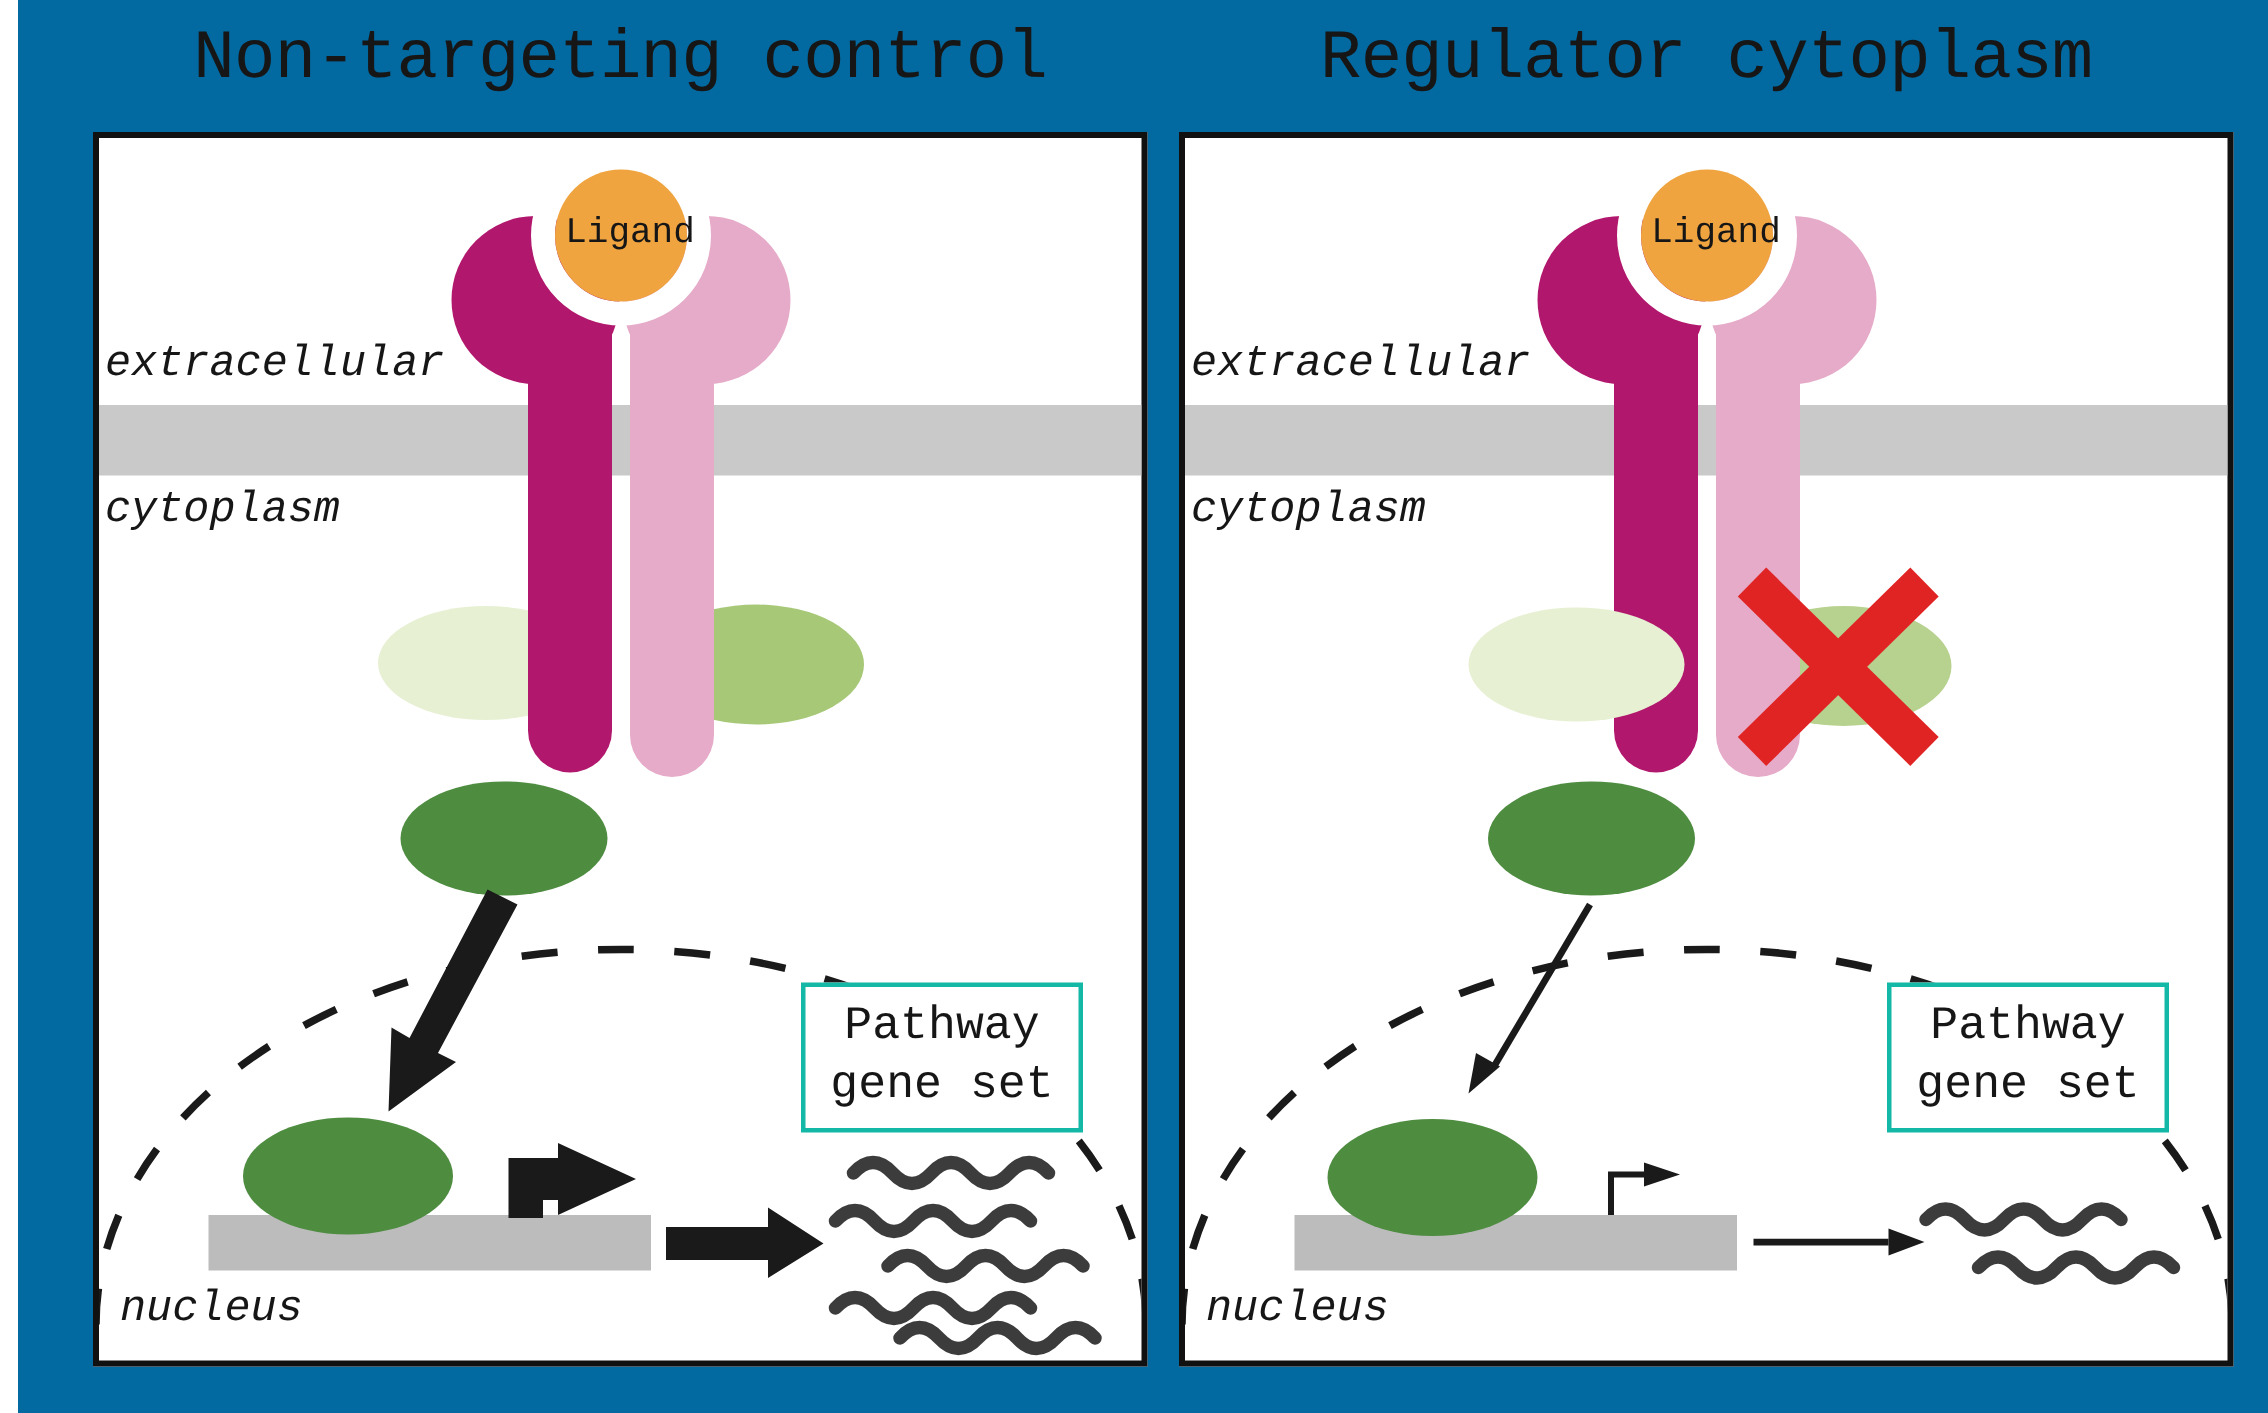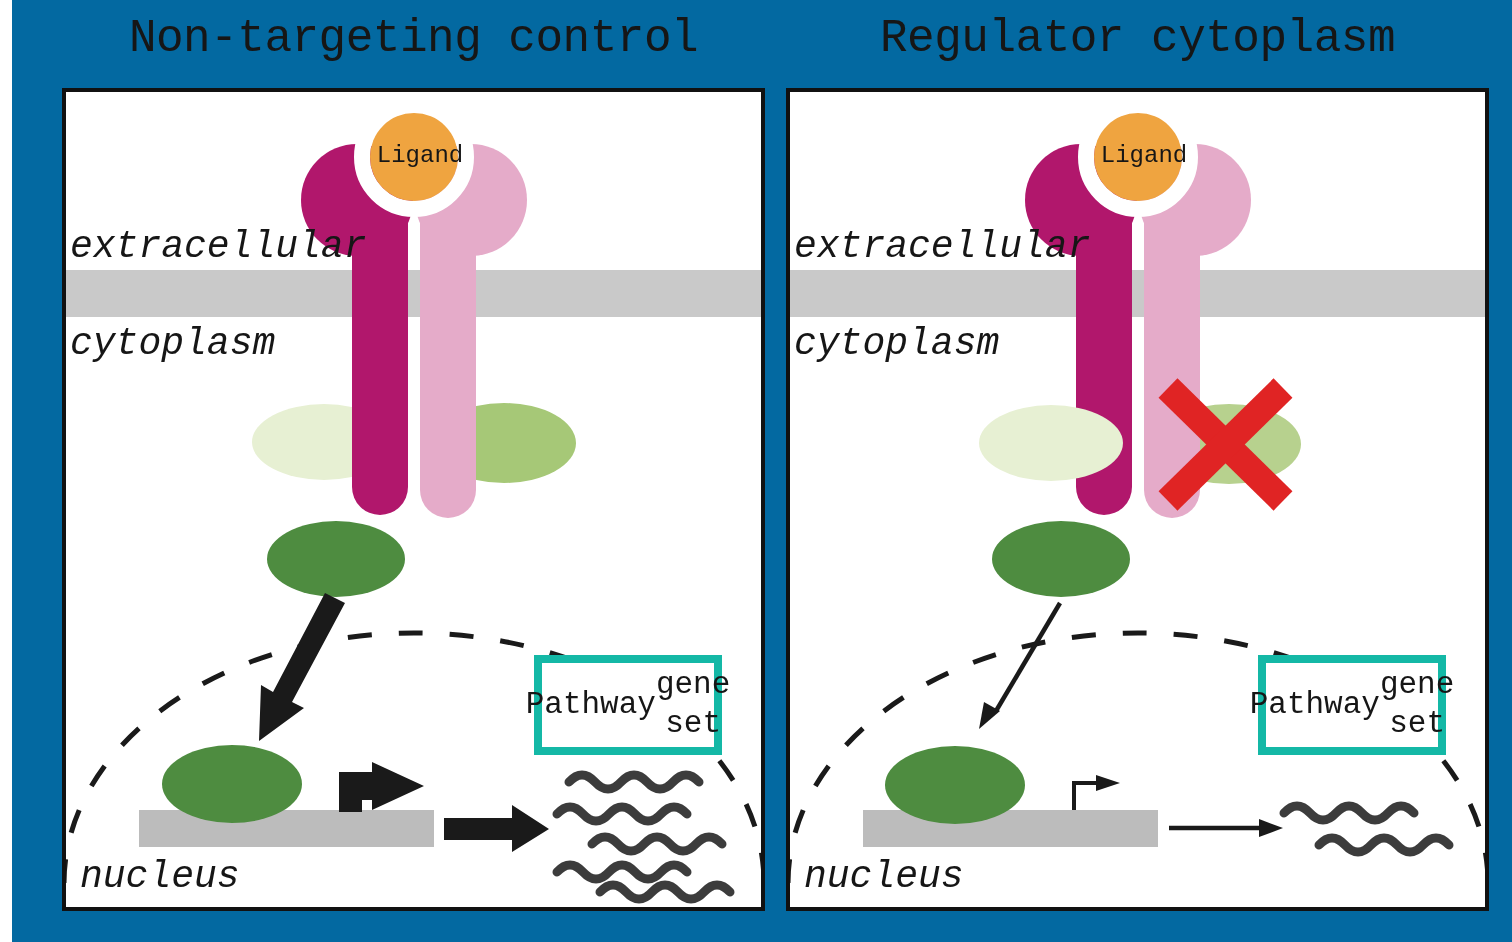--- a/index.html
+++ b/index.html
@@ -10,30 +10,30 @@
   .panel-title{
     position:absolute;top:12px;width:703px;text-align:center;
     font-size:46px;line-height:1.2;font-weight:400;letter-spacing:-0.5px;color:#161616;
   }
   .panel{
     position:absolute;top:88px;width:703px;height:823px;
     border:4px solid #111;box-sizing:border-box;background:#fff;
   }
   .panel svg{position:absolute;left:0;top:0;}
   .compartment-label{
-    position:absolute;font-style:italic;font-size:38px;line-height:1;color:#161616;white-space:nowrap;
+    position:absolute;font-style:italic;font-size:29px;line-height:1;color:#161616;white-space:nowrap;
   }
   .ligand-label{
     position:absolute;left:288px;top:51px;width:132px;text-align:center;
     font-size:24px;line-height:1.1;color:#161616;
   }
   .geneset-box{
     position:absolute;left:468px;top:563px;width:188px;height:100px;
-    border:8px solid #14b8a6;box-sizing:border-box;background:#fff;
-    display:flex;flex-direction:row;align-items:center;justify-content:center;
+    border:3px solid #14b8a6;box-sizing:border-box;background:#fff;
+    display:flex;flex-direction:column;align-items:center;justify-content:center;
     font-size:31px;line-height:1.25;color:#161616;text-align:center;
   }
 </style>
 </head>
 <body>
 
 <div class="canvas">
 
   <div class="panel-title" style="left:50px">Non-targeting control</div>
   <div class="panel-title" style="left:774px">Regulator cytoplasm</div>

